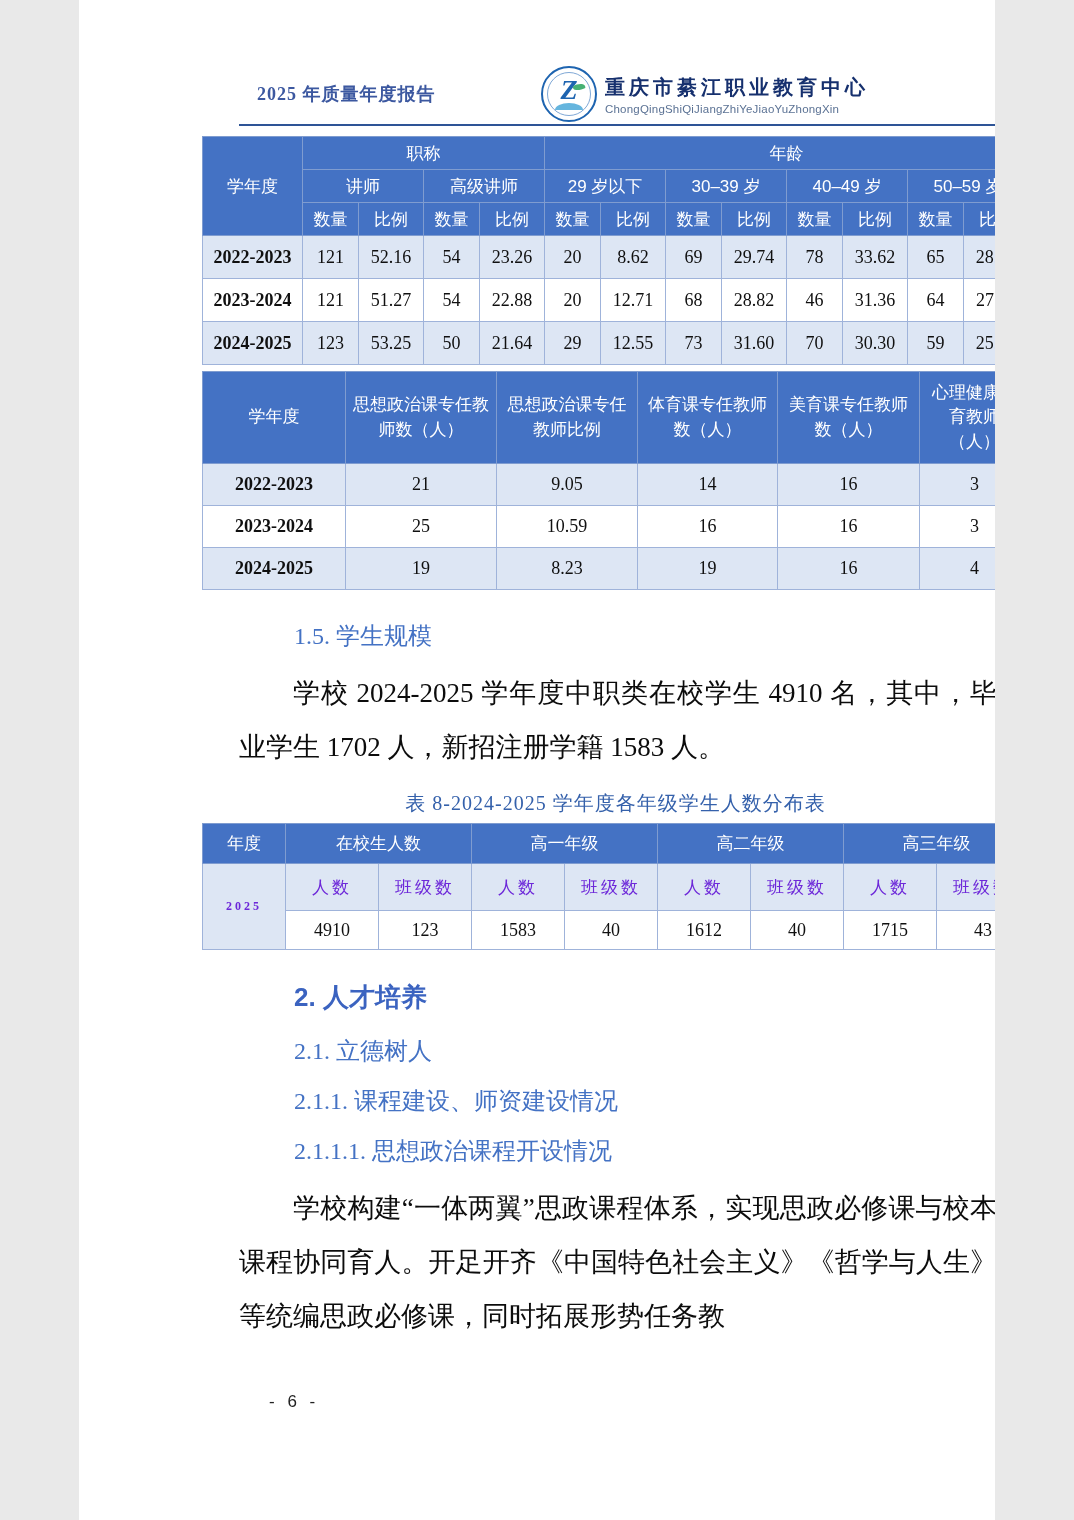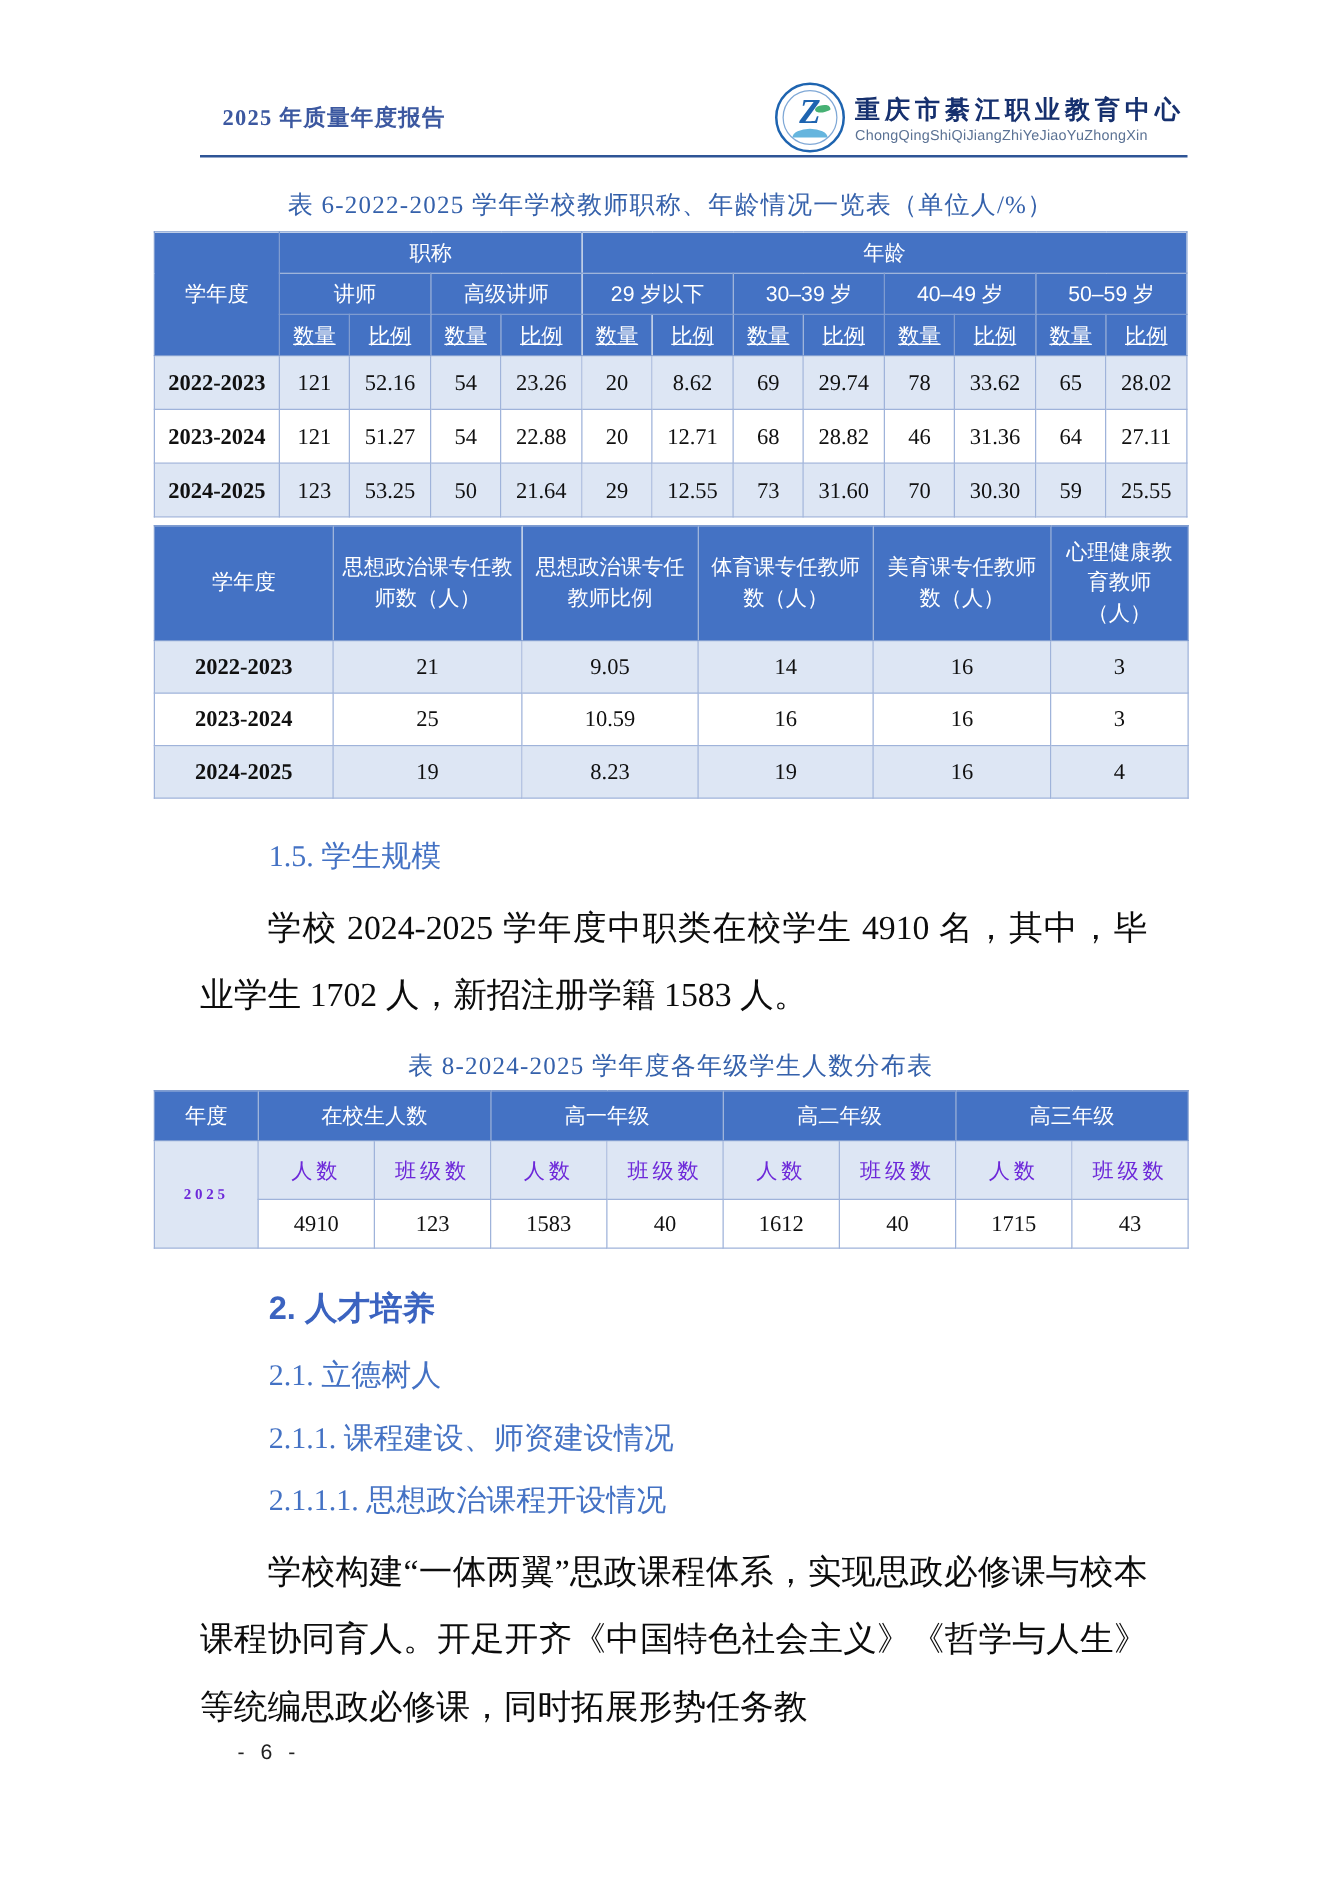--- a/index.html
+++ b/index.html
@@ -1,18 +1,18 @@
 <!DOCTYPE html>
 <html><head>
 <meta charset="utf-8">
 <style>
   * { margin:0; padding:0; box-sizing:border-box; }
   html,body { background:#e9e9e9; }
   .page {
-    position:relative; width:1074px; height:1520px; margin:0 auto;
+    position:relative; width:916px; height:1520px; margin:0 auto;
     background:#ffffff; overflow:hidden;
     font-family:"Liberation Serif","DejaVu Serif",serif; color:#111;
   }
   
   .hdr { position:relative; height:128px; }
   .hdr-title {
     position:absolute; left:178px; top:82px;
     font-size:18px; color:#3c58a0; letter-spacing:1px;
     font-family:"Liberation Serif","DejaVu Serif",serif; font-weight:bold;
   }
@@ -69,21 +69,21 @@
     background:#4472c4; color:#ffffff; font-weight:normal;
     font-family:"Liberation Sans","DejaVu Sans",sans-serif; font-size:17px;
     border-color:#7f9cd0;
   }
   td { font-family:"Liberation Serif","DejaVu Serif",serif; font-size:18px; color:#101010; }
   .row-alt td { background:#dde6f4; }
   .row-white td { background:#ffffff; }
   td.year { font-weight:bold; }
   .t6 thead tr:nth-child(1) th { height:33px; }
   .t6 thead tr:nth-child(2) th { height:33px; }
-  .t6 thead tr:nth-child(3) th { height:33px;text-decoration:underline; }
+  .t6 thead tr:nth-child(3) th { height:33px; }
   .t6 tbody td { height:43px; }
   .t7 thead th { height:92px; line-height:1.45; padding:4px 4px; }
   .t7 tbody td { height:42px; }
   .t8 thead th { height:40px; }
   .t8 .sub td { height:47px; background:#dde6f4; font-size:17px; letter-spacing:3px; color:#6d28d9; }
   .t8 .datarow td { height:39px; background:#ffffff; }
   .t8 td.year8 { background:#dde6f4; font-weight:bold; font-size:12px; }
 
   
   .h-blue-kai {
@@ -123,21 +123,20 @@
         <span class="logo-wave"></span>
       </div>
       <div class="logo-text">
         <div class="org-cn">重庆市綦江职业教育中心</div>
         <div class="org-py">ChongQingShiQiJiangZhiYeJiaoYuZhongXin</div>
       </div>
     </div>
     <div class="hdr-rule"></div>
   </div>
 
-  <div class="tbl-title t6-title">表 6-2022-2025 学年学校教师职称、年龄情况一览表（单位人/%）</div>
   <table class="t6">
     <colgroup>
       <col style="width:100px">
       <col style="width:56px">
         <col style="width:65px">
       <col style="width:56px">
         <col style="width:65px">
       <col style="width:56px">
         <col style="width:65px">
       <col style="width:56px">

